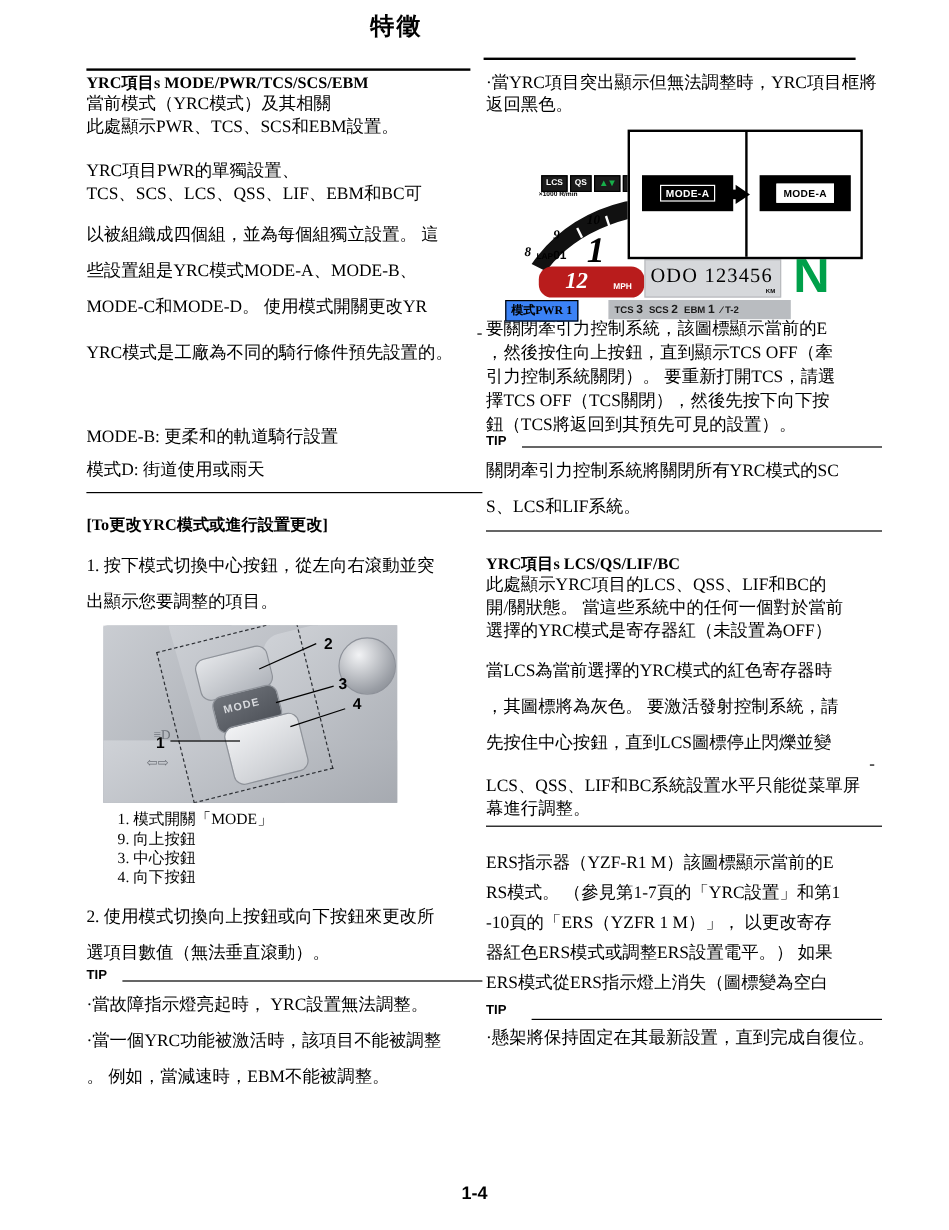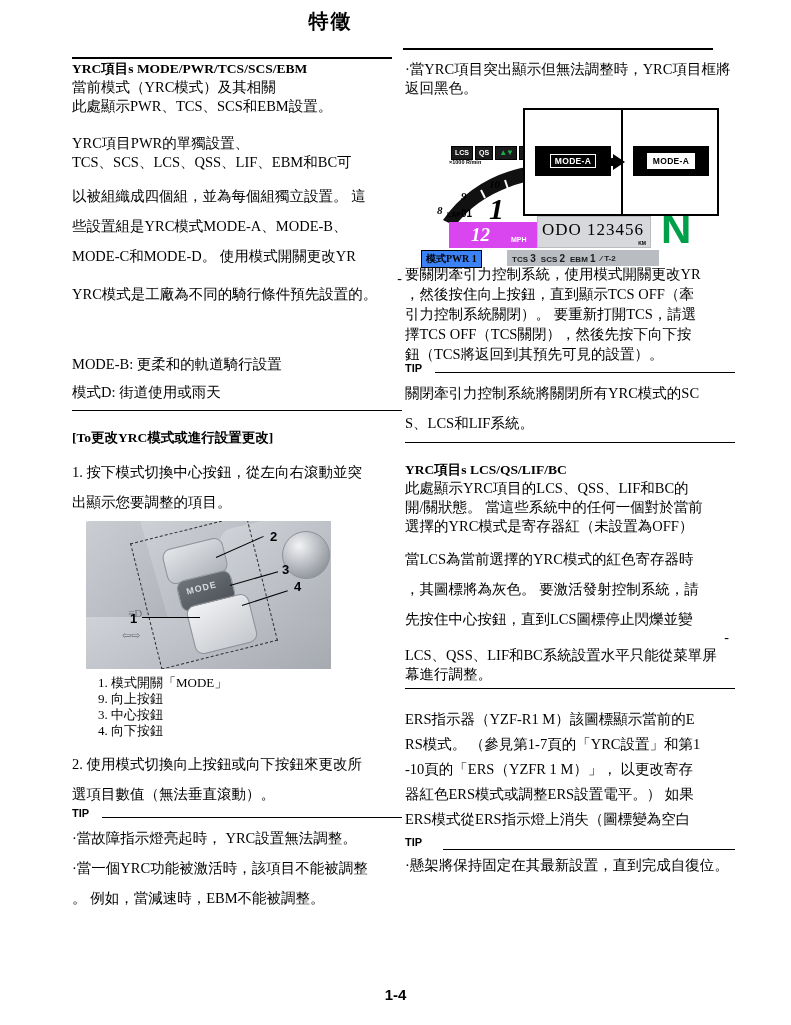--- a/index.html
+++ b/index.html
@@ -250,21 +250,21 @@
     font-family: "Liberation Sans", sans-serif;
     font-size: 7px; font-weight: bold;
   }
   .gear-big {
     position: absolute; left: 76px; top: 46px;
     font-family: "Liberation Serif", serif;
     font-style: italic; font-weight: bold; font-size: 30px;
   }
   .speed-panel {
     position: absolute; left: 36px; top: 76px;
-    width: 88px; height: 26px; background: #d946ef;
+    width: 88px; height: 26px; background: #b91c1c; border-radius: 11px;
   }
   .speed-num {
     position: absolute; left: 22px; top: 2px;
     color: #fff; font-family: "Liberation Serif", serif;
     font-style: italic; font-weight: bold; font-size: 19px;
   }
   .speed-unit {
     position: absolute; left: 62px; top: 14px;
     color: #fff; font-family: "Liberation Sans", sans-serif;
     font-weight: bold; font-size: 7px;
@@ -485,21 +485,21 @@
         <div class="arrow-mid"></div>
 
         <div class="chip-black chip-right">
           <span class="chip-text highlighted">MODE-A</span>
         </div>
       </div>
     </div>
 
     <div class="gap-s"></div>
 
-    <p class="body-tight" style="line-height:20px">要關閉牽引力控制系統，使用模式開關更改YR</p>
+    <p class="body-tight" style="line-height:20px">要關閉牽引力控制系統，該圖標顯示當前的E</p>
     <p class="body-tight" style="line-height:20px">，然後按住向上按鈕，直到顯示TCS OFF（牽</p>
     <p class="body-tight" style="line-height:20px">引力控制系統關閉）。 要重新打開TCS，請選</p>
     <p class="body-tight" style="line-height:20px">擇TCS OFF（TCS關閉），然後先按下向下按</p>
     <p class="body-tight" style="line-height:20px">鈕（TCS將返回到其預先可見的設置）。</p>
 
     <div class="tip-wrap">
       <span class="tip-label">TIP</span>
       <span class="tip-rule"></span>
     </div>
 

